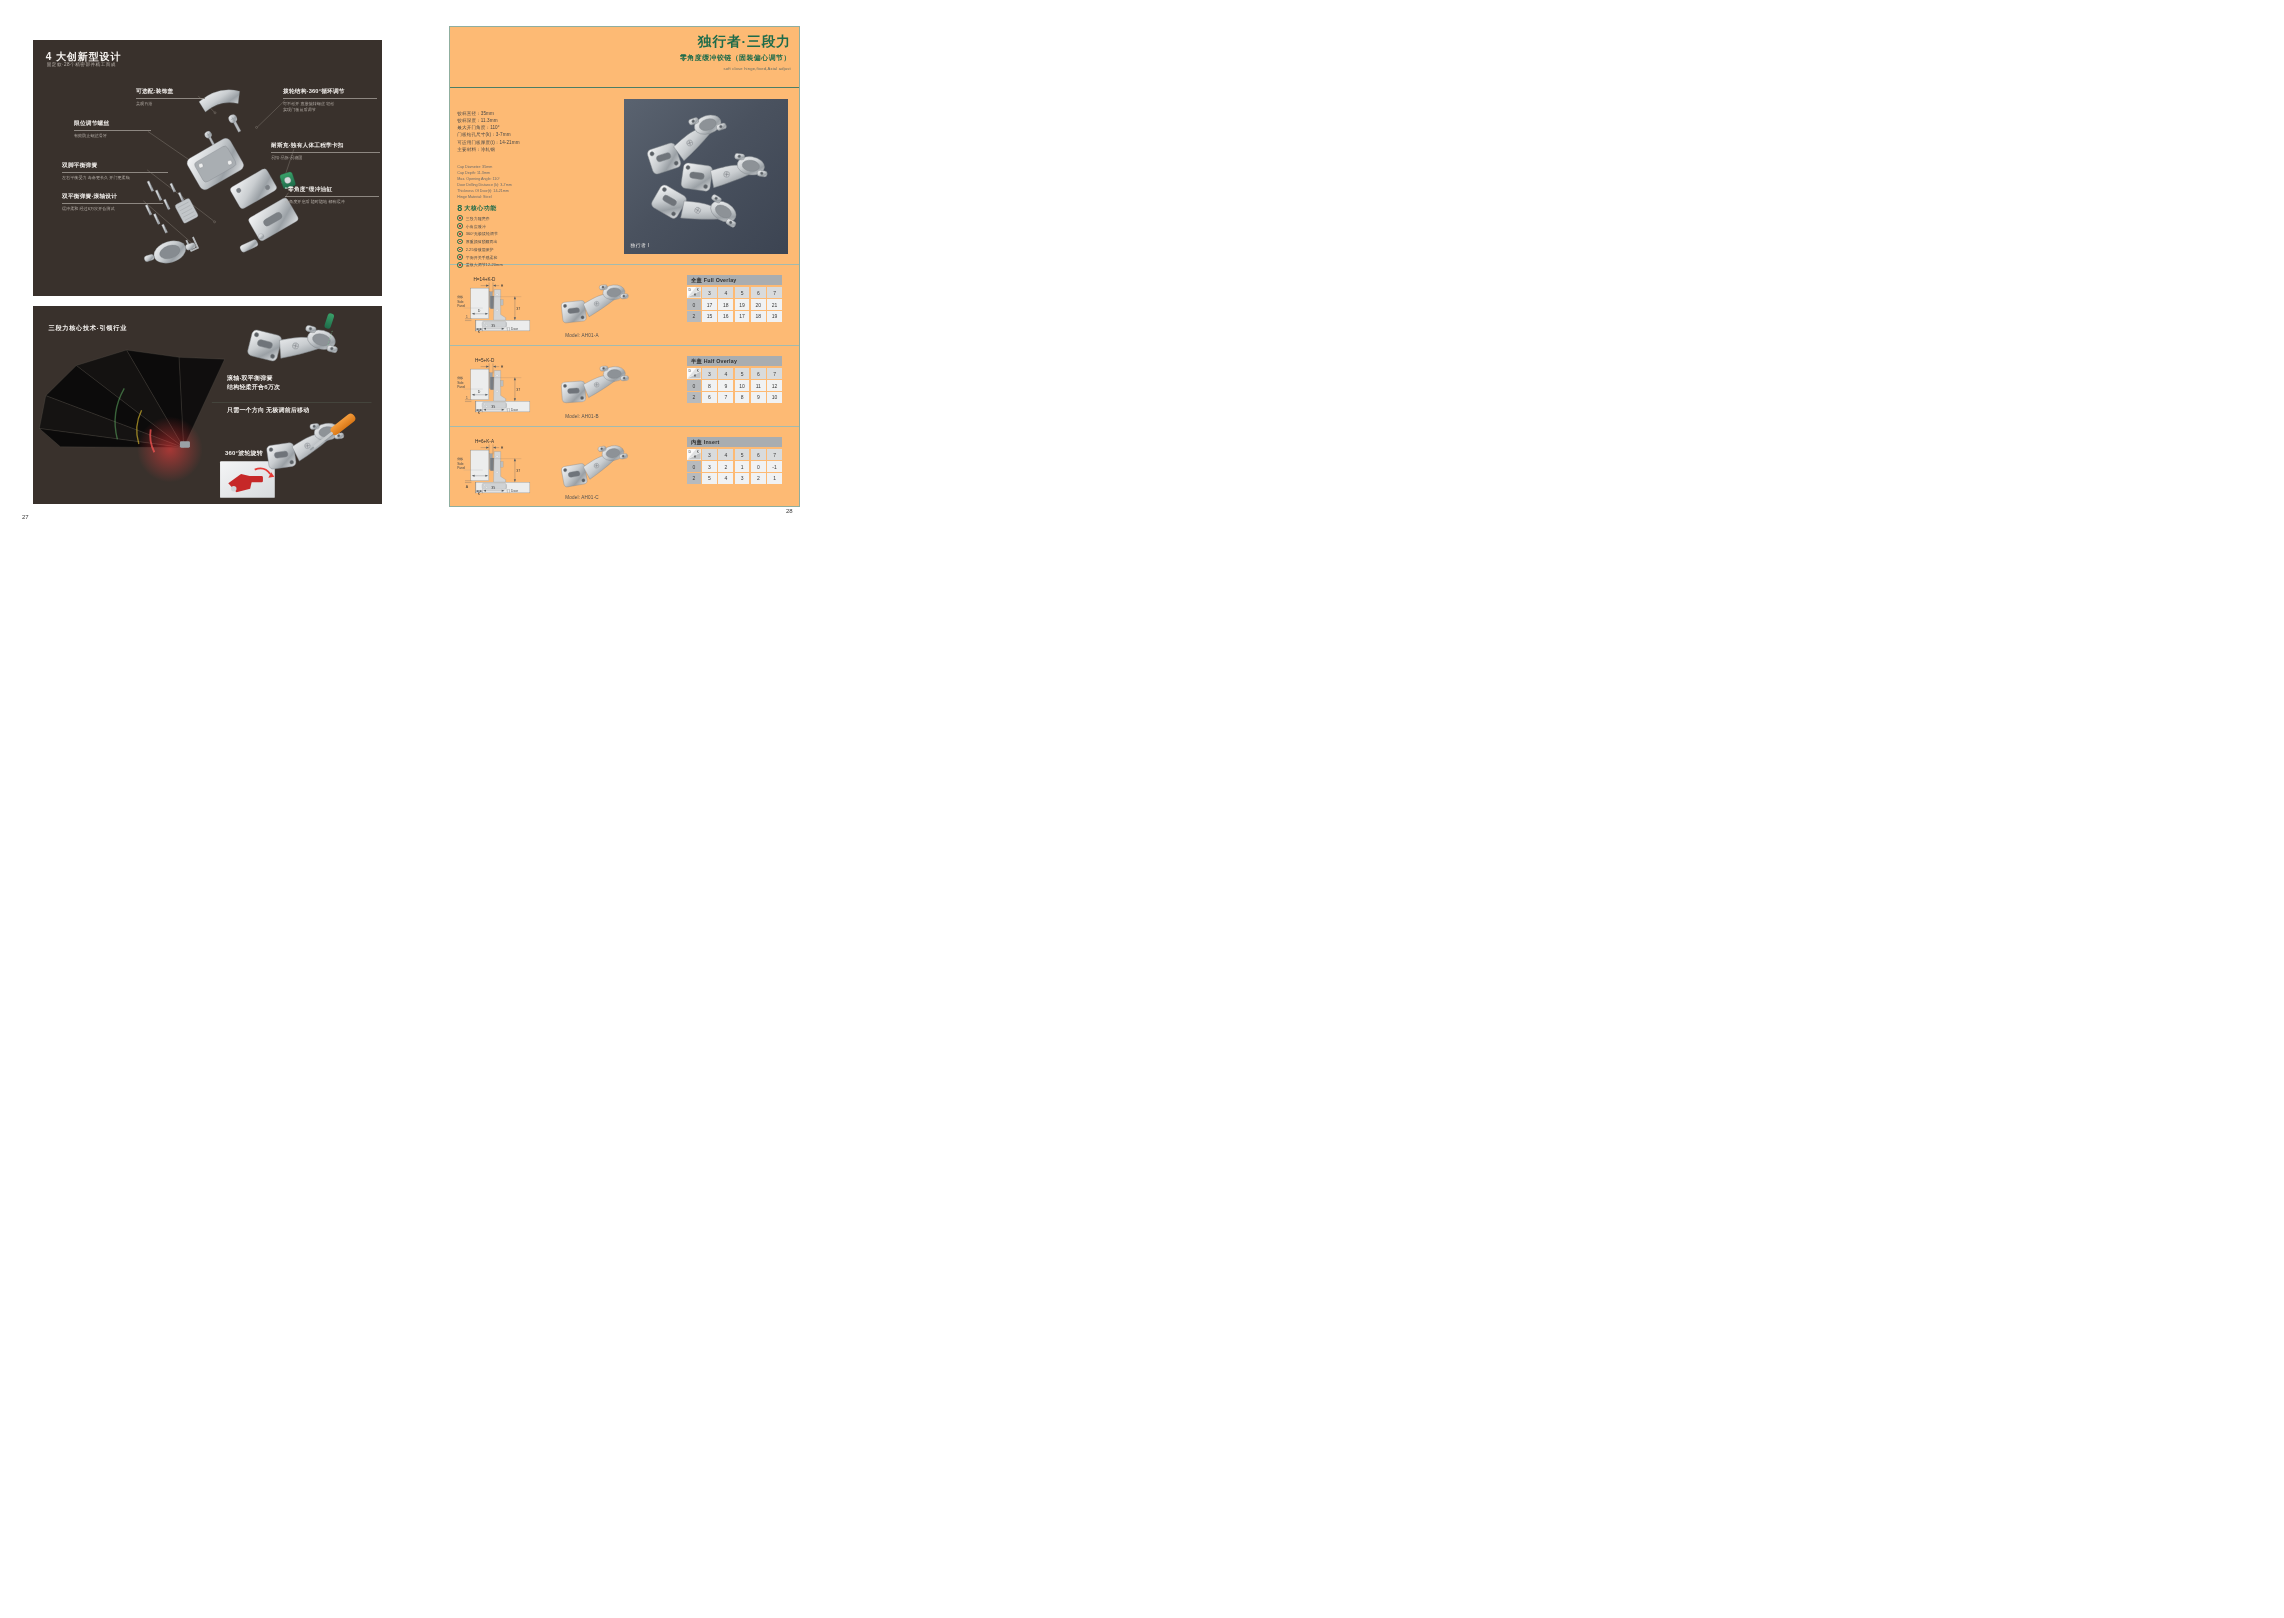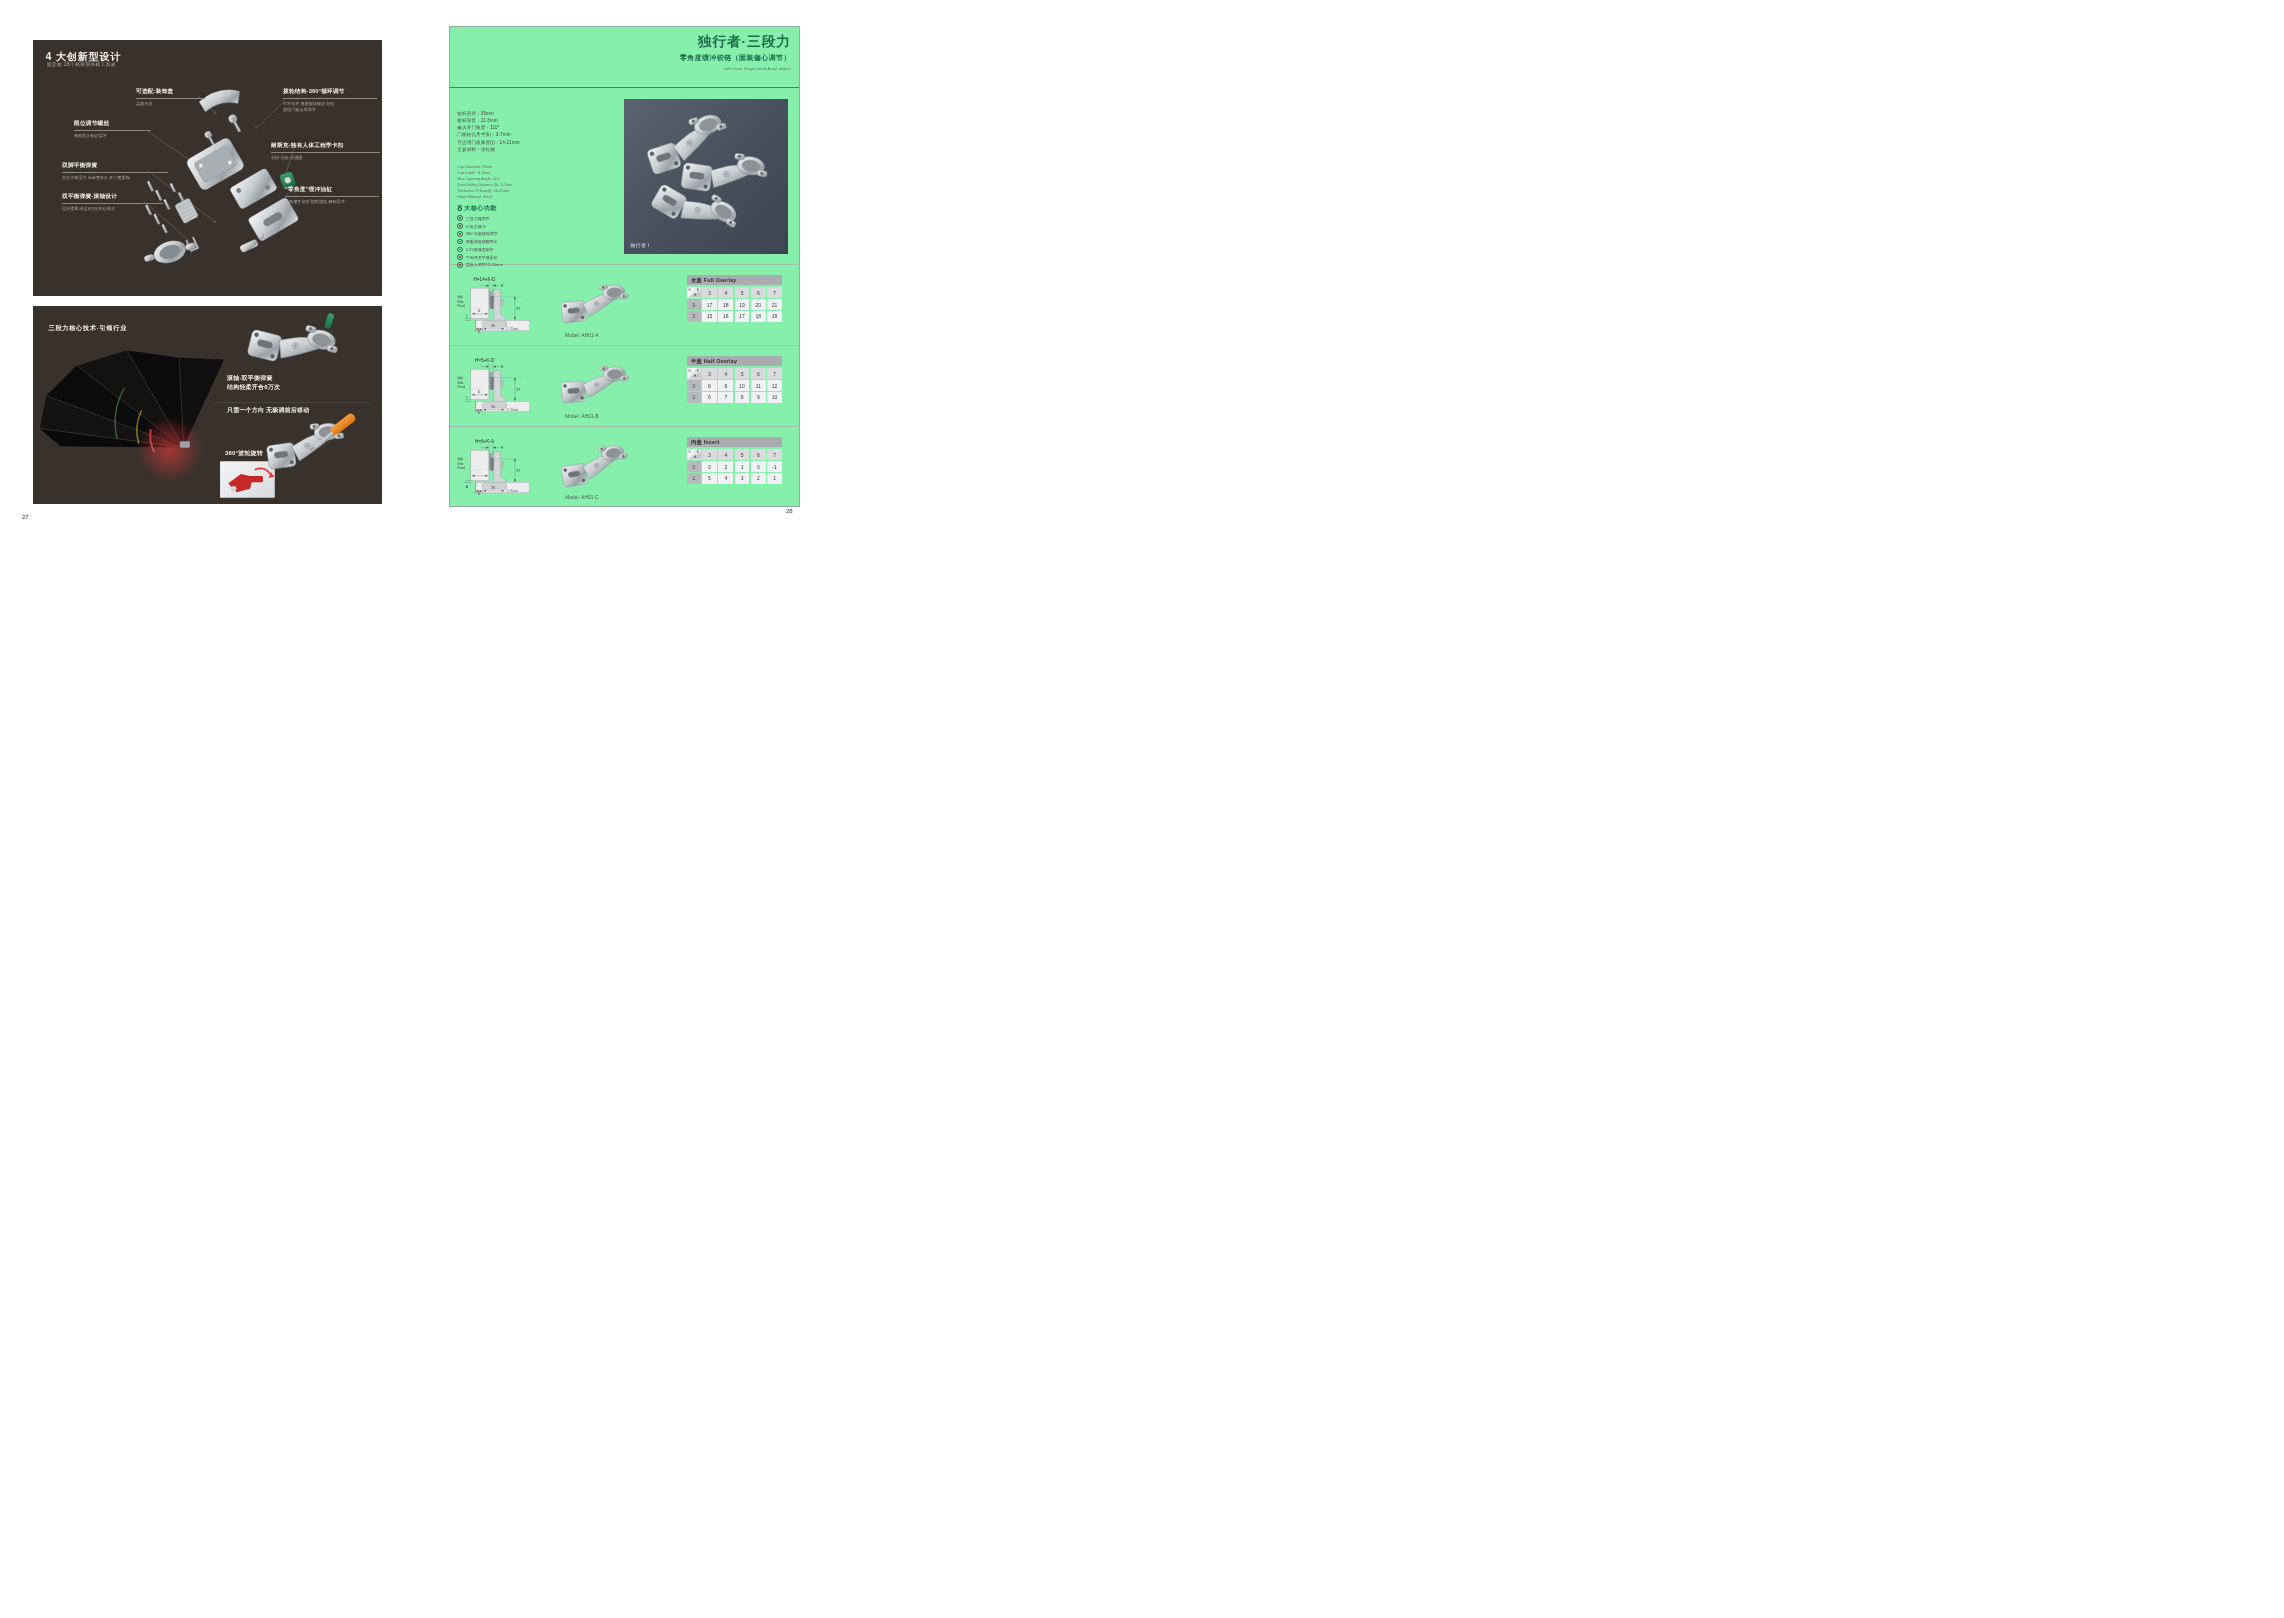--- a/index.html
+++ b/index.html
@@ -38,21 +38,21 @@
   .pb-t1{left:194px;top:68px;}
   .pb-t2{left:194px;top:100px;}
   .pb-t3{left:192px;top:143px;}
 
   .page-num{position:absolute;font-size:6px;color:#3a3a3a;}
   .pn-left{left:22px;top:514px;}
   .pn-right{left:786px;top:508px;}
 
   
   .page-right{position:absolute;left:449px;top:25.6px;width:349px;height:479px;
-              border:0.5px solid #8fae9f;background:#86efac;}
+              border:0.5px solid #8fae9f;background:#fdba74;}
   .rp-div{position:absolute;left:0;right:0;height:0.5px;background:#a3bbaf;}
   .rp-div-header{height:0.9px;background:#4b7e66;}
 
   .rp-header{position:absolute;top:6.4px;right:8.2px;text-align:right;}
   .rp-title{font-size:13.7px;font-weight:bold;color:#1e6b4a;letter-spacing:0.9px;}
   .rp-sub{font-size:6.9px;font-weight:bold;color:#1e6b4a;margin-top:2.3px;letter-spacing:0.5px;}
   .rp-sub-en{font-size:4.1px;color:#5f6b66;margin-top:2.3px;letter-spacing:0.2px;}
 
   .rp-specs-cn{position:absolute;left:7.3px;top:84px;font-size:4.6px;color:#474747;}
   .rp-specs-cn div{margin-bottom:2.3px;letter-spacing:0.1px;}

